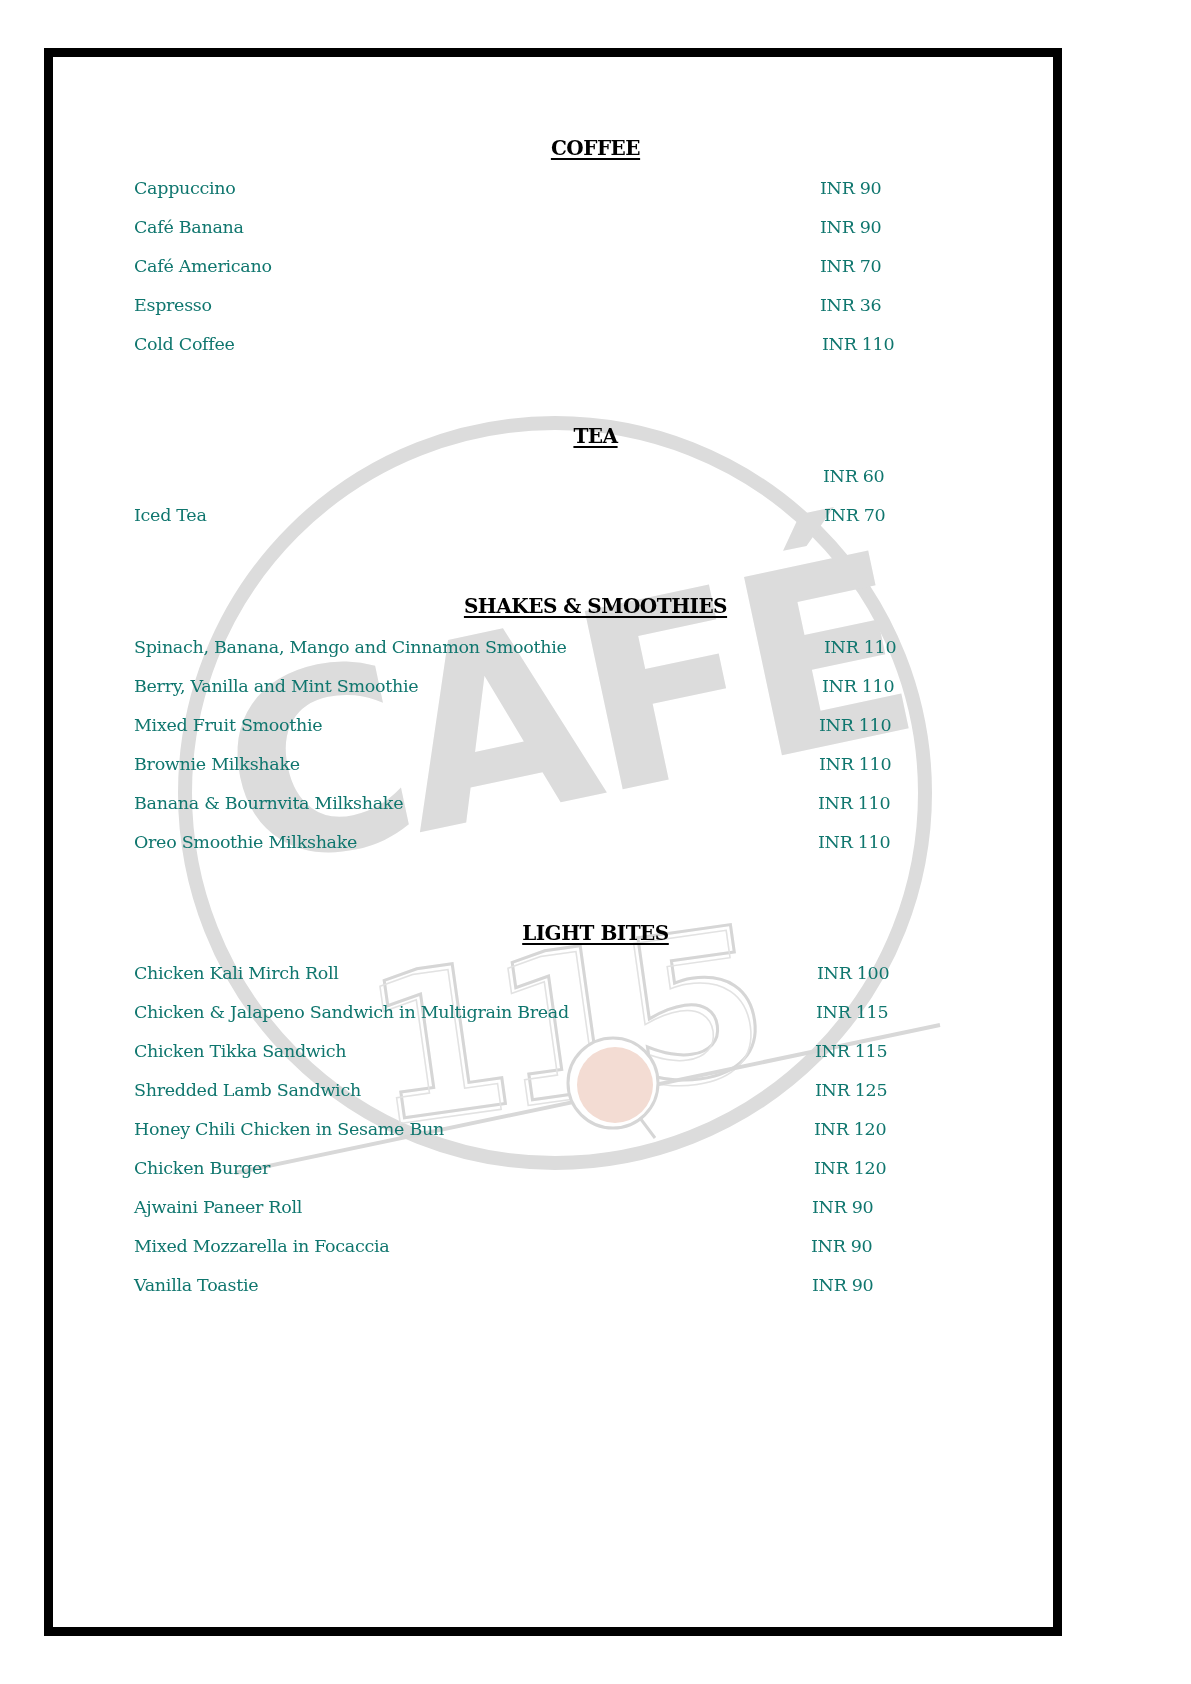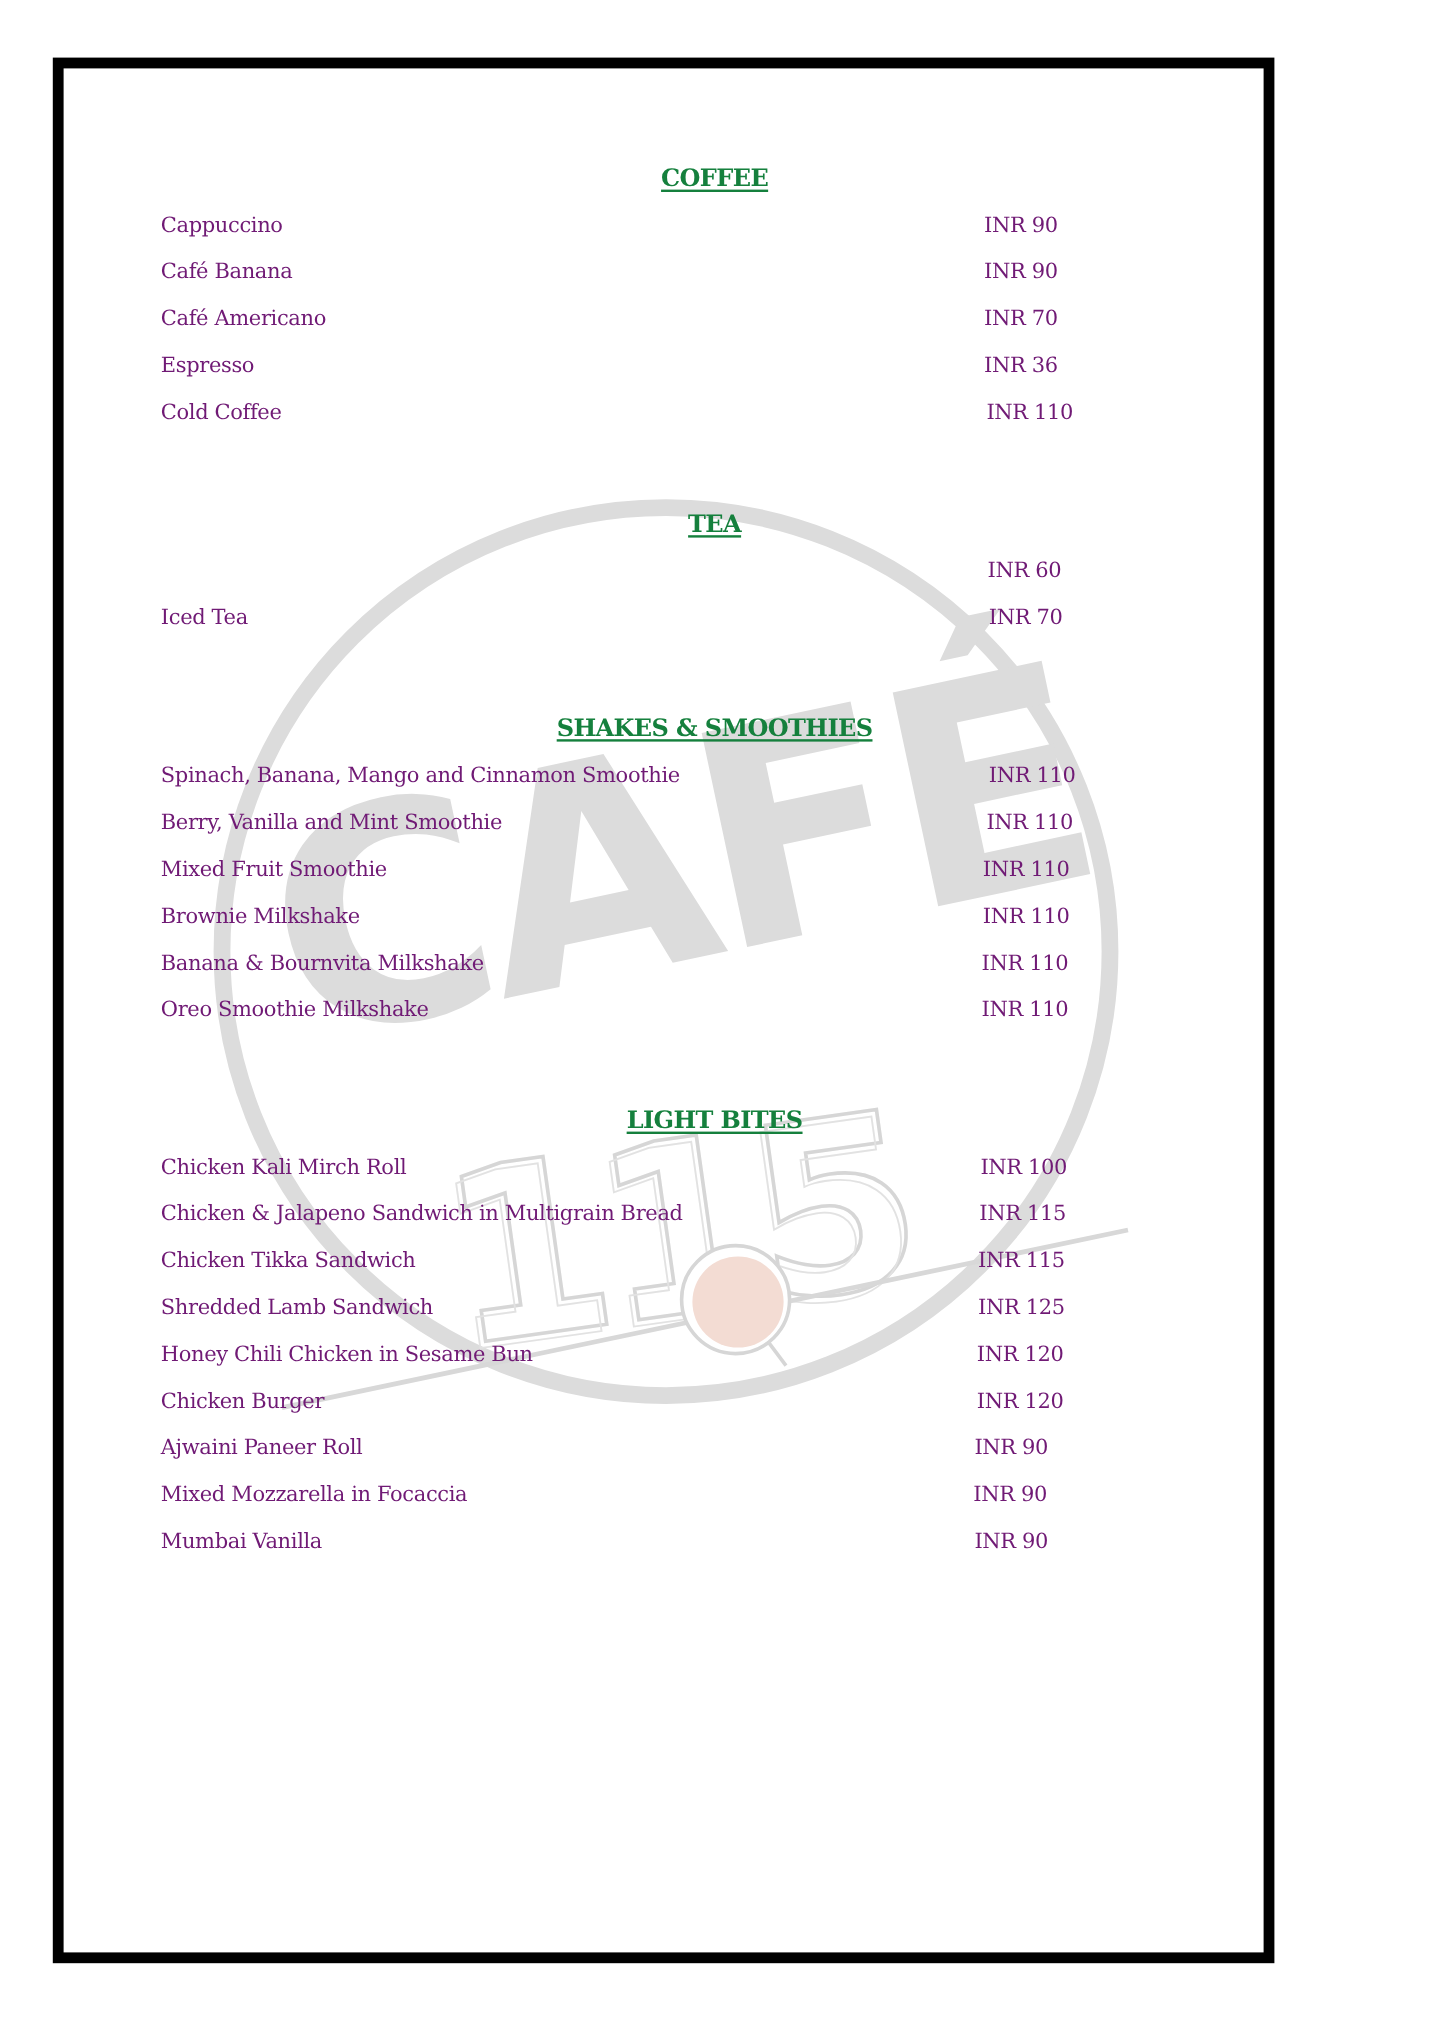--- a/index.html
+++ b/index.html
@@ -6,26 +6,26 @@
     body { width: 1191px; height: 1684px; position: relative; overflow: hidden; }
     .page-border {
       position: absolute; left: 44px; top: 48px;
       width: 1000px; height: 1570px;
       border: 9px solid #000000;
     }
     .watermark { position: absolute; left: 0; top: 0; width: 1191px; height: 1684px; pointer-events: none; }
     .section-title {
       position: absolute; left: 0; width: 1191px; text-align: center;
       font-family: "DejaVu Serif", serif; font-weight: bold; font-size: 20px;
-      color: #15803d; letter-spacing: -0.5px;
+      color: #000000; letter-spacing: -0.5px;
     }
     .section-title span { text-decoration: underline; text-underline-offset: 3px; text-decoration-thickness: 2px; }
     .row {
       position: absolute; left: 134px; width: 820px; height: 26px;
-      font-family: "DejaVu Serif", serif; font-size: 17.5px; color: #701a75;
+      font-family: "DejaVu Serif", serif; font-size: 17.5px; color: #0f766e;
       letter-spacing: -0.3px;
     }
     .row .name { position: absolute; left: 0; top: 0; white-space: nowrap; }
     .row .price { position: absolute; top: 0; white-space: nowrap; }
   </style>
 </head>
 <body>
 
 <svg class="watermark" viewBox="0 0 1191 1684" xmlns="http://www.w3.org/2000/svg">
   <g>
@@ -135,15 +135,15 @@
   </div>
 <div class="row" style="top:1197px">
     <span class="name">Ajwaini Paneer Roll</span>
     <span class="price" style="left:678px">INR 90</span>
   </div>
 <div class="row" style="top:1236px">
     <span class="name">Mixed Mozzarella in Focaccia</span>
     <span class="price" style="left:677px">INR 90</span>
   </div>
 <div class="row" style="top:1275px">
-    <span class="name">Mumbai Vanilla</span>
+    <span class="name">Vanilla Toastie</span>
     <span class="price" style="left:678px">INR 90</span>
   </div>
 
 </body></html>

